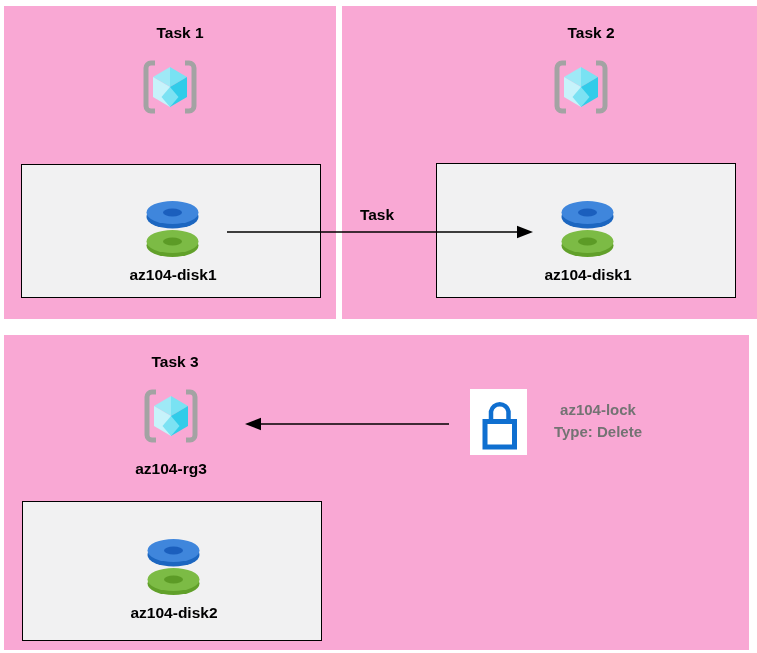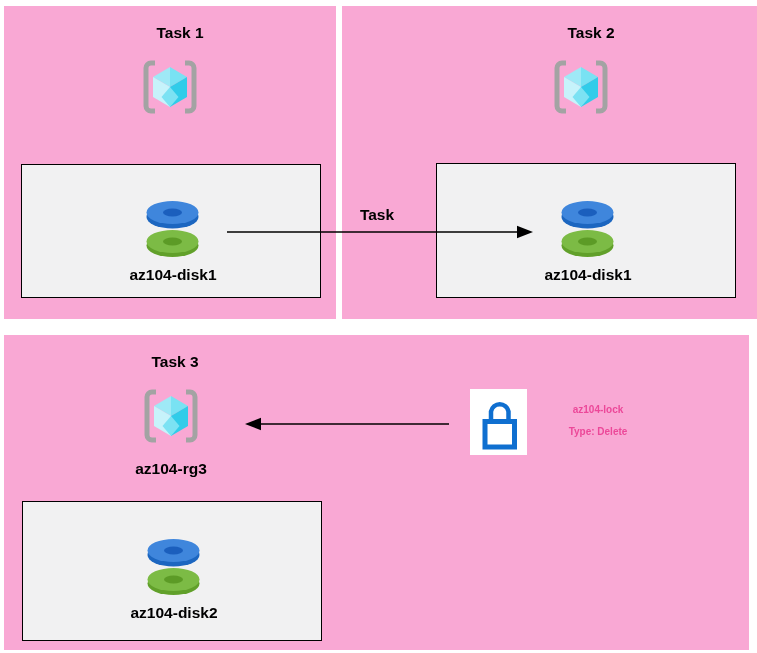--- a/index.html
+++ b/index.html
@@ -17,21 +17,21 @@
     position:absolute;font-weight:bold;font-size:15.5px;line-height:18px;
     color:#000;text-align:center;white-space:nowrap;
   }
   .resbox{
     position:absolute;border:1.5px solid #000;background:#f1f1f2;box-sizing:border-box;
   }
   .iconwrap{position:absolute;}
   .lockcard{position:absolute;left:470px;top:389px;width:57px;height:66px;background:#ffffff;}
   .locktext{
     position:absolute;left:528px;top:399px;width:140px;text-align:center;
-    font-weight:bold;font-size:10px;line-height:22px;color:#ec4899;
+    font-weight:bold;font-size:15px;line-height:22px;color:#737373;
   }
   .arrow{position:absolute;overflow:visible;}
 </style>
 </head>
 <body>
 
 <svg width="0" height="0" style="position:absolute" aria-hidden="true">
   <defs>
     <g id="rg-icon">
       <path d="M13,3 H9 A5,5 0 0 0 4,8 V46 A5,5 0 0 0 9,51 H13" fill="none" stroke="#a3a3a3" stroke-width="5"></path>

